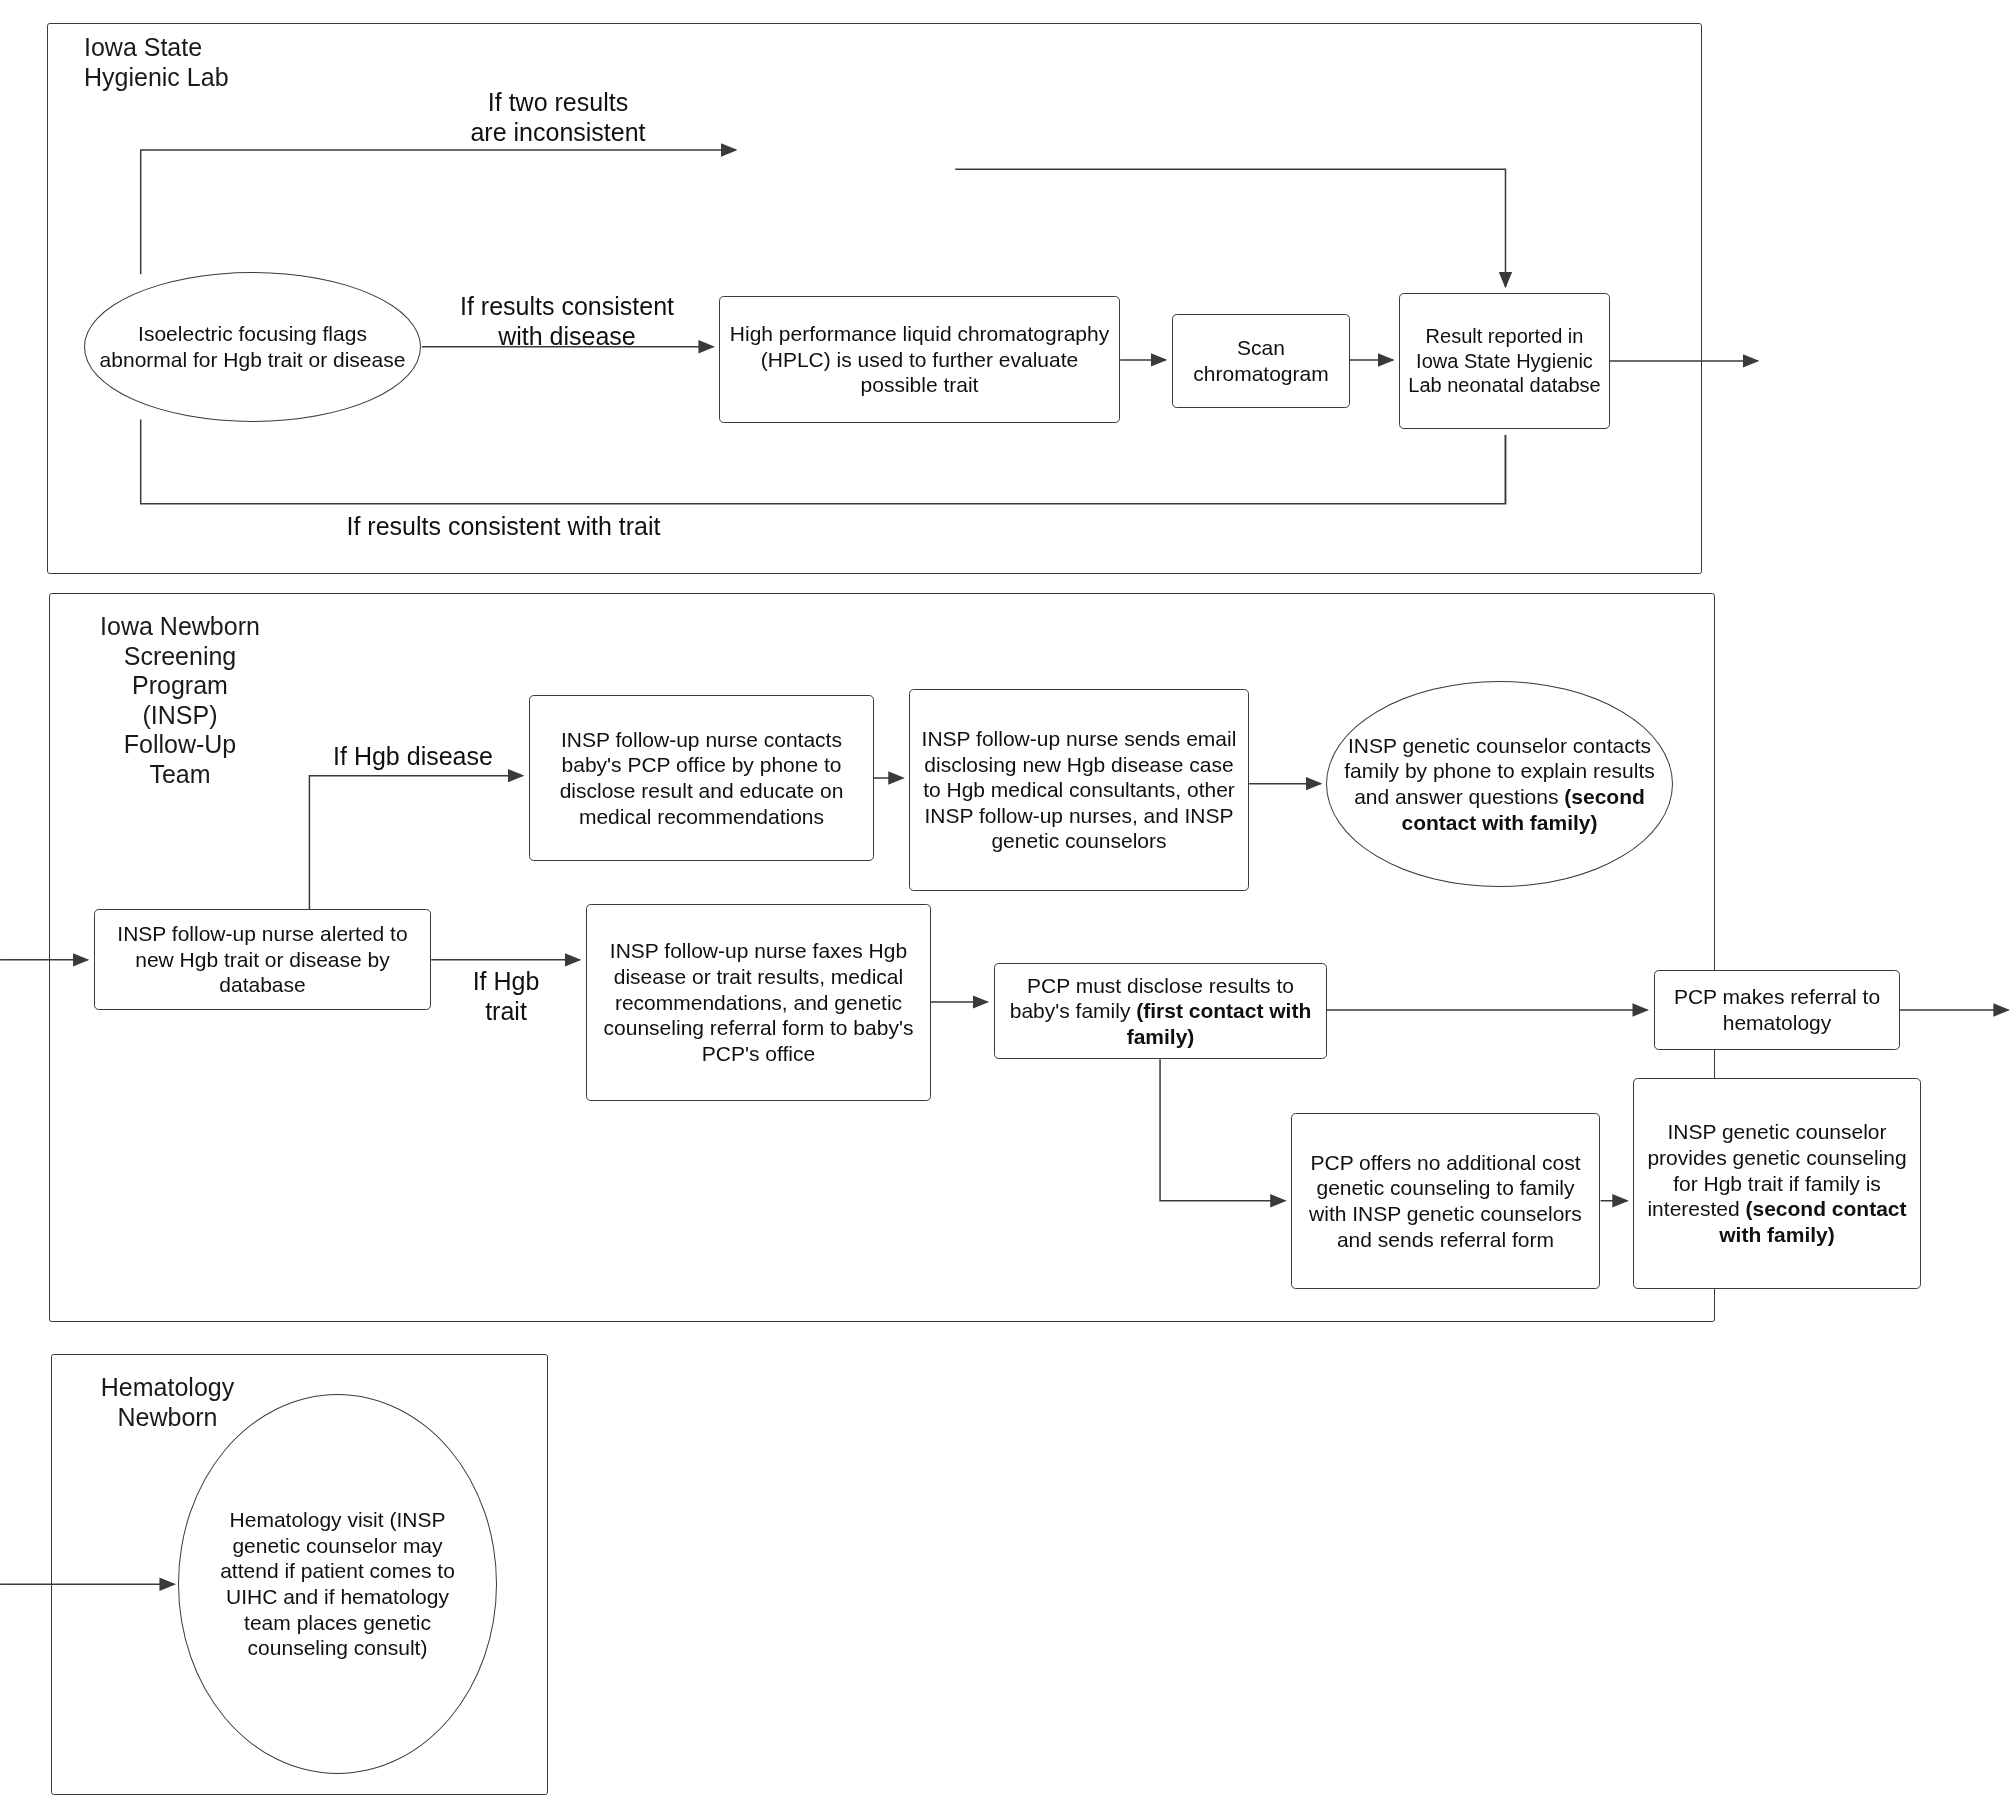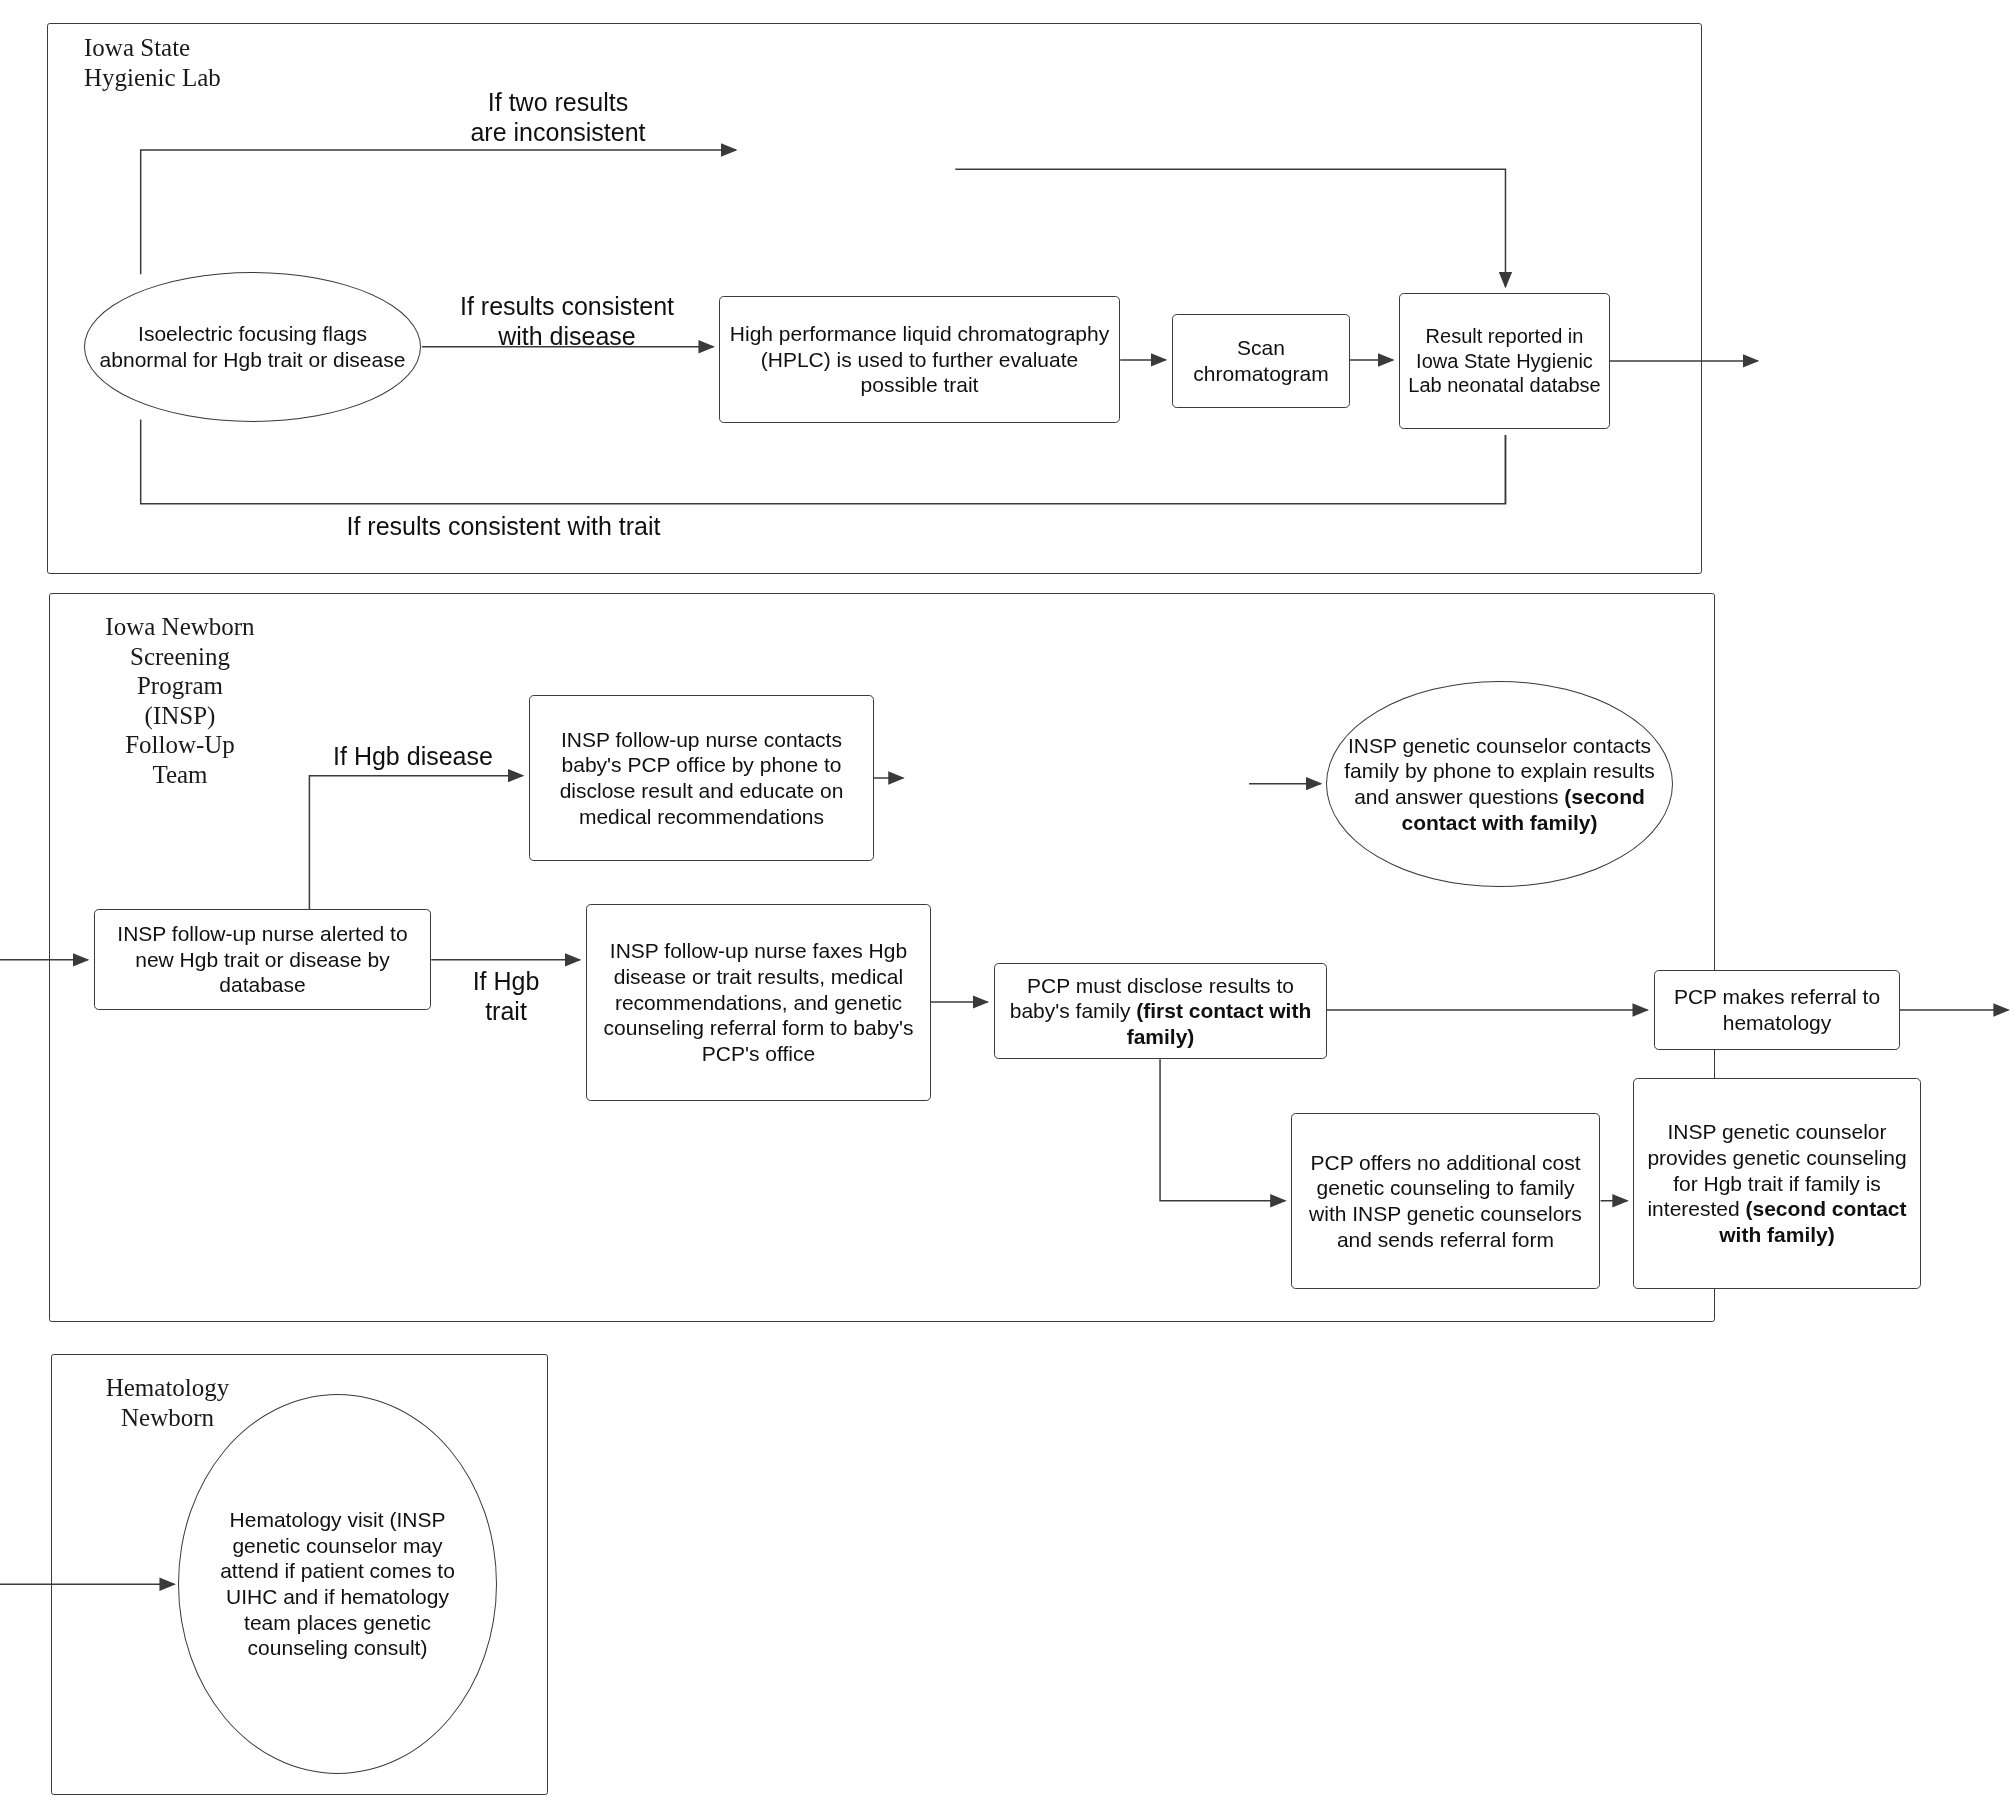--- a/index.html
+++ b/index.html
@@ -1,20 +1,20 @@
 <!DOCTYPE html>
 <html style="font-size:7.5px"><head>
 <meta charset="utf-8">
 <style>
   html,body{margin:0;padding:0;background:#ffffff;}
   body{font-family:"Liberation Sans", sans-serif;}
   #canvas{position:relative;width:2015px;height:1818px;background:#ffffff;overflow:hidden;}
   svg.layer{position:absolute;left:0;top:0;width:2015px;height:1818px;pointer-events:none;}
   .panel{position:absolute;border:0.9px solid #3a3a3a;border-radius:2.8px;background:transparent;box-sizing:border-box;}
-  .panel-title{position:absolute;font-size:25px;line-height:1.18;color:#1a1a1a;text-align:center;white-space:pre-line;font-family:Liberation Serif, serif;}
+  .panel-title{position:absolute;font-size:25px;line-height:1.18;color:#1a1a1a;text-align:center;white-space:pre-line;}
   .node{position:absolute;box-sizing:border-box;display:flex;align-items:center;justify-content:center;text-align:center;color:#101010;}
   .rect{border:0.9px solid #3a3a3a;border-radius:4.7px;background:#ffffff;}
   .ellipse{border:0.9px solid #3a3a3a;border-radius:50%;background:#ffffff;}
   .node .txt{font-size:21px;line-height:1.22;padding:0 6.6px;white-space:pre-line;}
   .node .txt.small{font-size:20px;}
   .edge-label{position:absolute;font-size:25px;line-height:1.2;color:#101010;text-align:center;white-space:pre-line;}
   b{font-weight:bold;}
 </style>
 </head>
 <body>
@@ -57,20 +57,23 @@
 Team</div>
 
   <div class="node rect" style="left:94px;top:909px;width:337px;height:101px;">
     <div class="txt">INSP follow-up nurse alerted to new Hgb trait or disease by database</div>
   </div>
 
   <div class="node rect" style="left:529px;top:695px;width:345px;height:166px;justify-content:center;">
     <div class="txt">INSP follow-up nurse contacts baby's PCP office by phone to disclose result and educate on medical recommendations</div>
   </div>
 
+  <div class="node rect" style="left:909px;top:689px;width:340px;height:202px;">
+    <div class="txt">INSP follow-up nurse sends email disclosing new Hgb disease case to Hgb medical consultants, other INSP follow-up nurses, and INSP genetic counselors</div>
+  </div>
 
   <div class="node ellipse" style="left:1326px;top:681px;width:347px;height:206px;">
     <div class="txt"><span>INSP genetic counselor contacts family by phone to explain results and answer questions </span><b>(second contact with family)</b></div>
   </div>
 
   <div class="node rect" style="left:586px;top:904px;width:345px;height:197px;">
     <div class="txt">INSP follow-up nurse faxes Hgb disease or trait results, medical recommendations, and genetic counseling referral form to baby's PCP's office</div>
   </div>
 
   <div class="node rect" style="left:994px;top:963px;width:333px;height:96px;">

